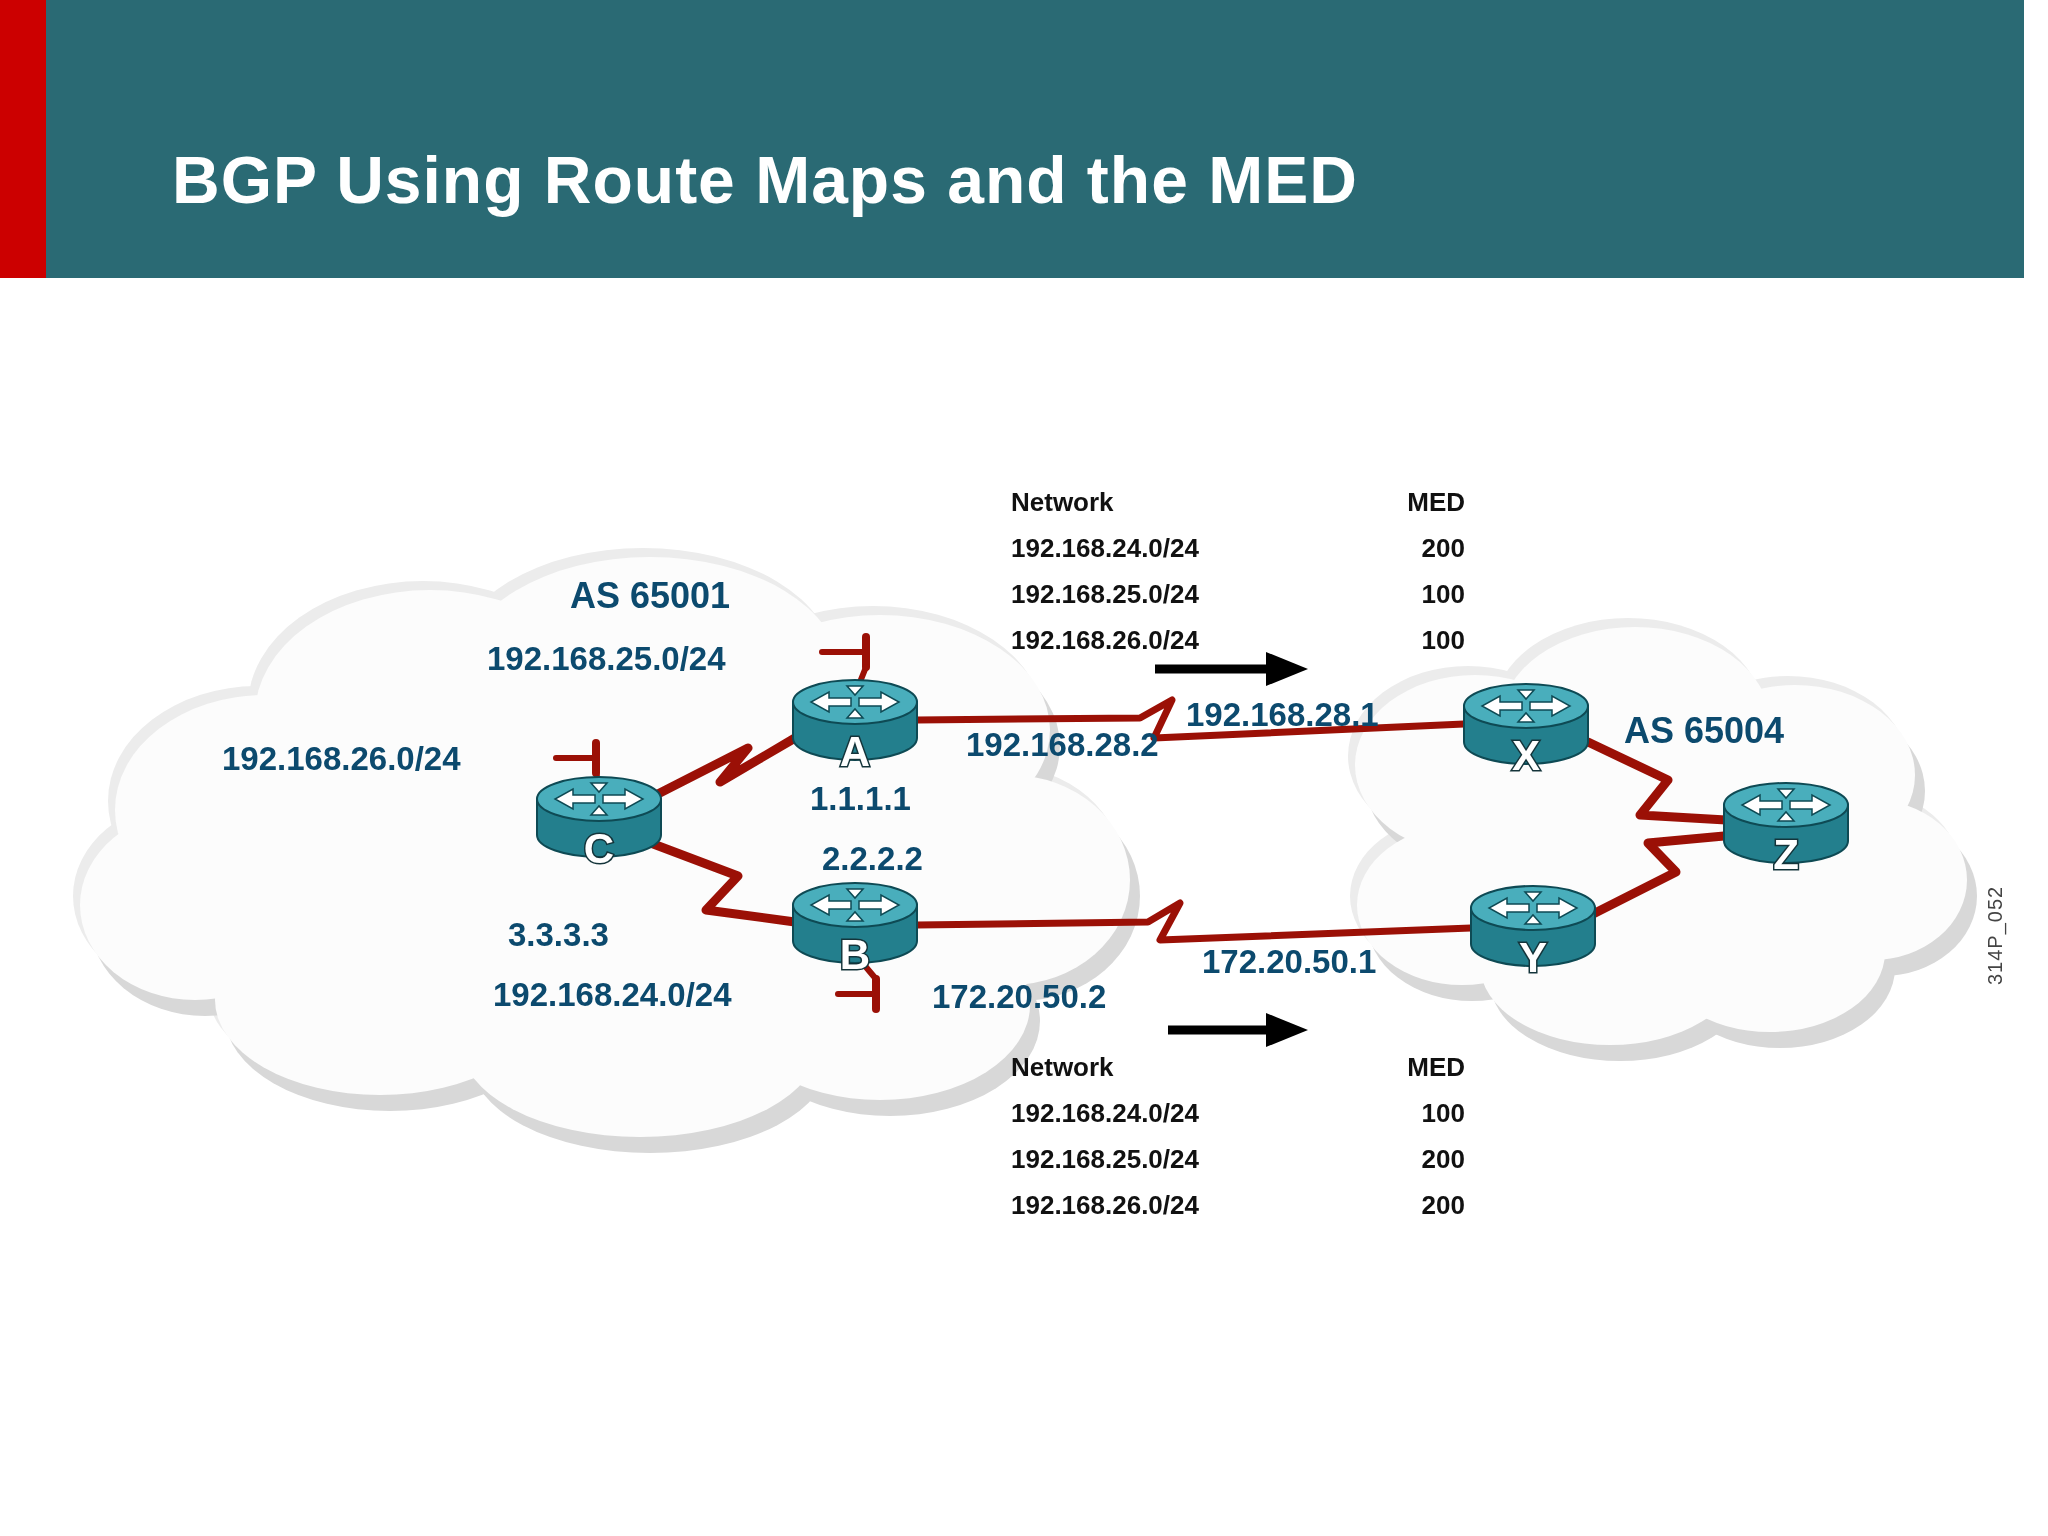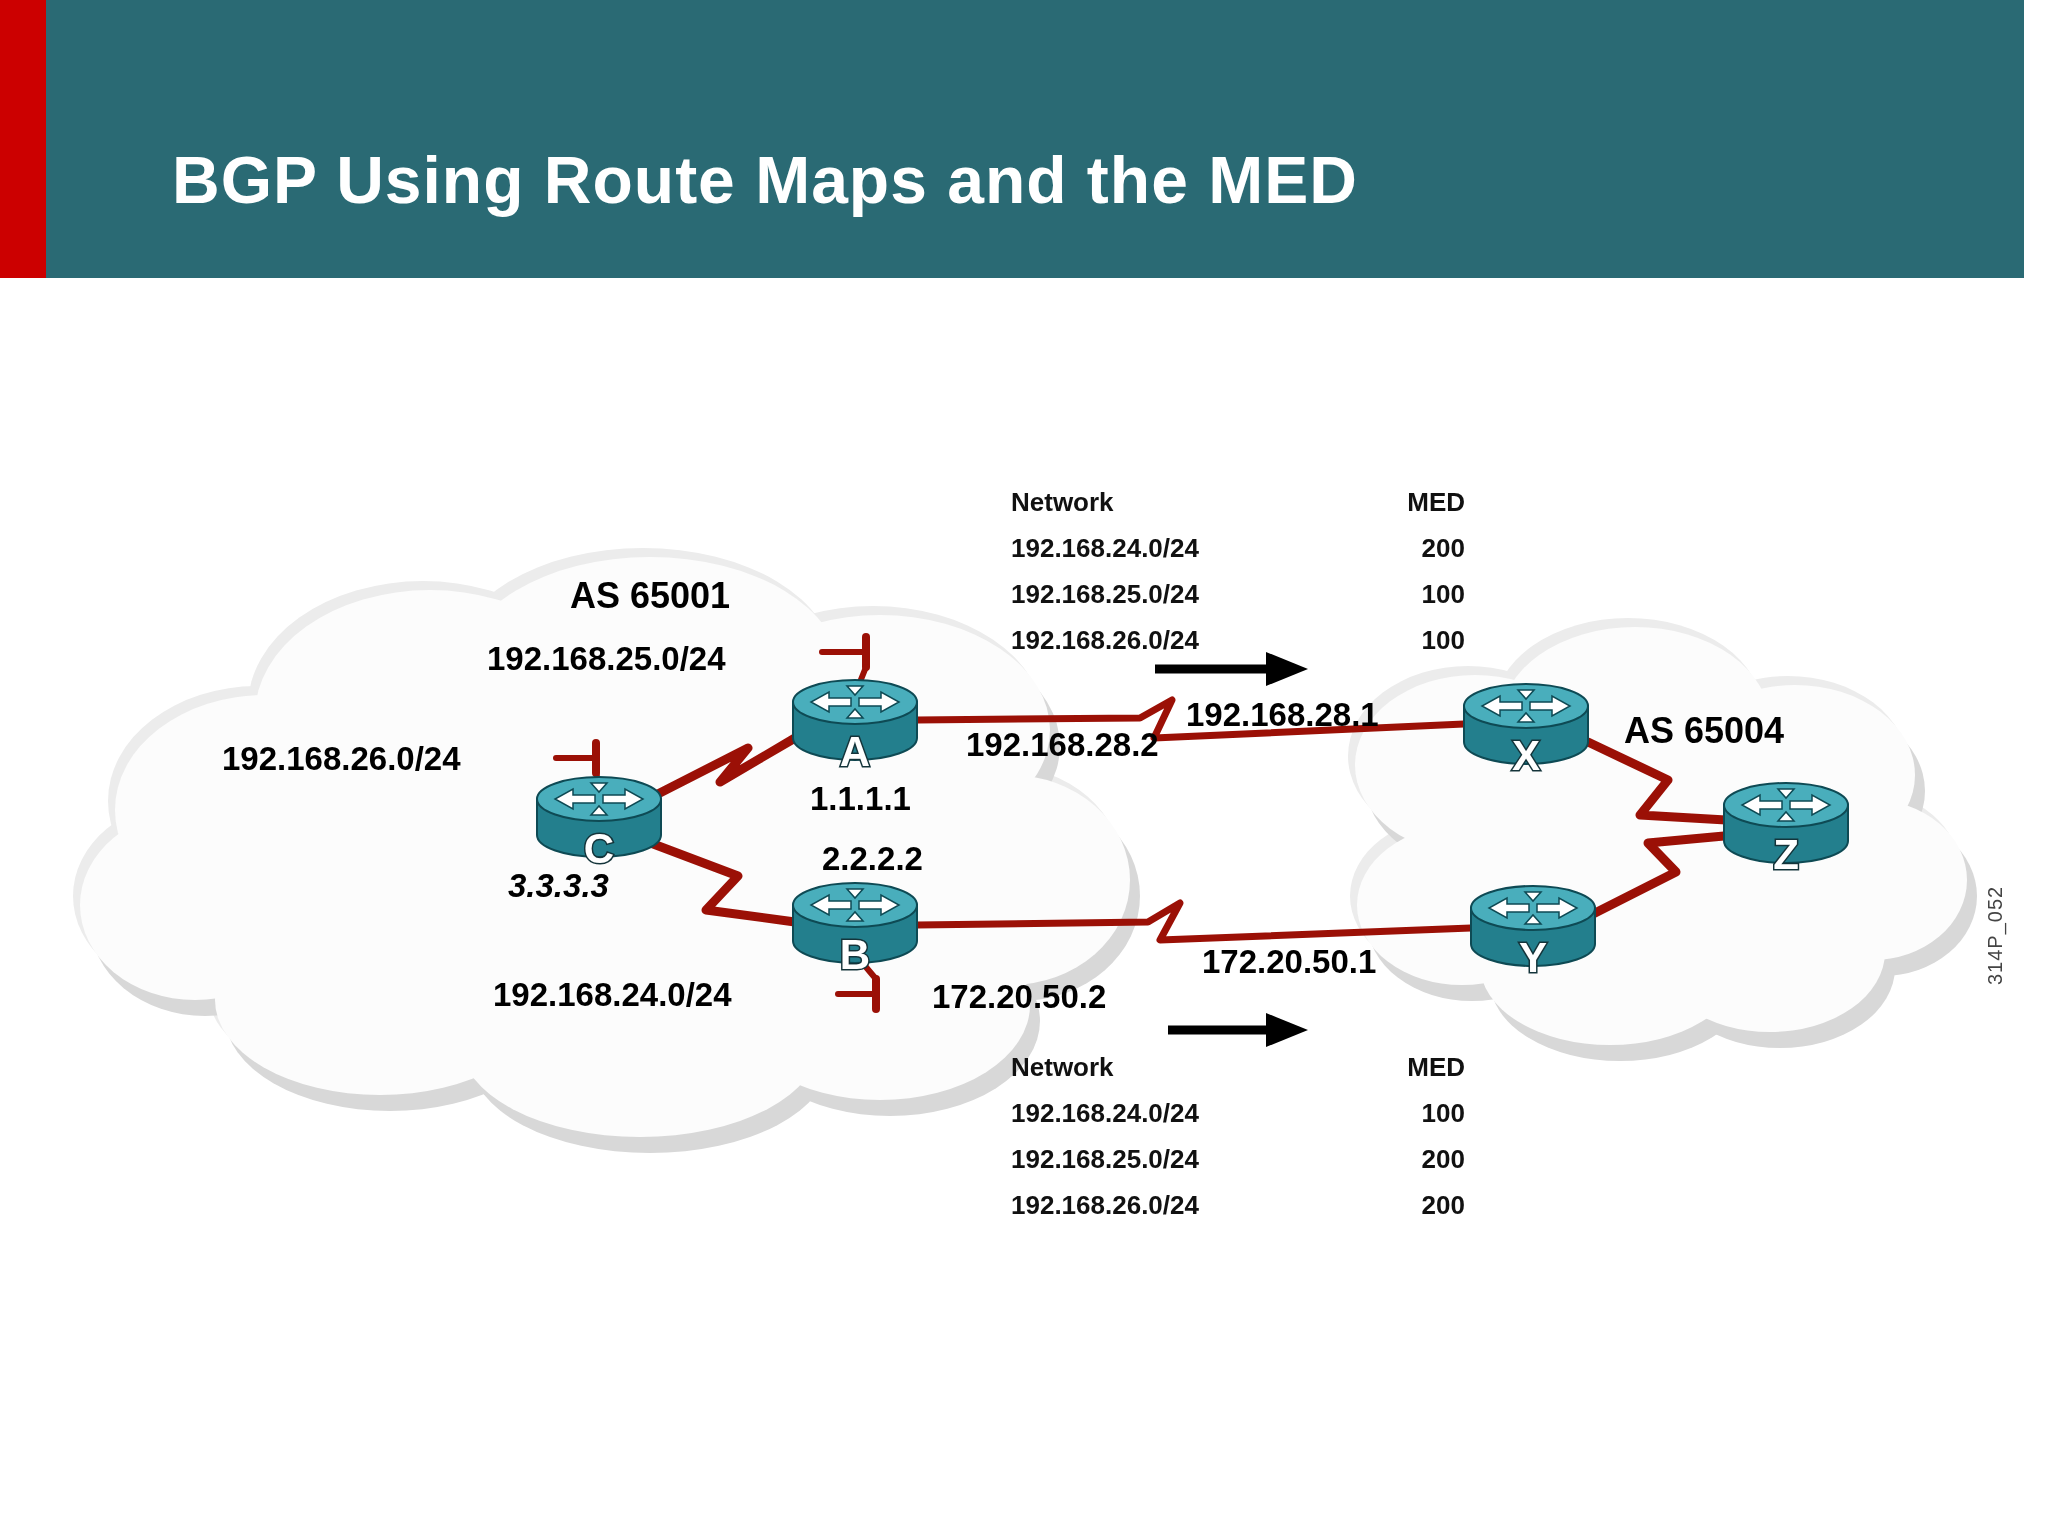--- a/index.html
+++ b/index.html
@@ -6,21 +6,21 @@
   .slide{position:relative;width:2024px;height:1536px;background:#ffffff;overflow:hidden;
          font-family:"Liberation Sans",sans-serif;}
   
   .header{position:absolute;left:0;top:0;width:2048px;height:278px;background:#2a6a74;}
   .red-strip{position:absolute;left:0;top:0;width:46px;height:278px;background:#cc0000;}
   .title{position:absolute;left:172px;top:142px;font-size:66px;font-weight:bold;color:#ffffff;
          letter-spacing:1px;white-space:nowrap;}
   
   .diagram{position:absolute;left:0;top:0;}
   
-  .lbl{position:absolute;font-size:33px;font-weight:bold;color:#000000;white-space:nowrap;}
+  .lbl{position:absolute;font-size:33px;font-weight:bold;color:#0c4a6e;white-space:nowrap;}
   .lbl.as{font-size:36px;}
   
   .med-table{position:absolute;display:grid;grid-template-columns:357px 97px;
              font-size:26px;font-weight:bold;line-height:46px;color:#111;}
   .med-table .net{text-align:left;}
   .med-table .med{text-align:right;}
   
   .figcode{position:absolute;left:1984px;top:985px;transform-origin:0 0;transform:rotate(-90deg);
            font-size:20px;color:#444;letter-spacing:1px;white-space:nowrap;}
   
@@ -152,21 +152,21 @@
   <div class="lbl" style="left:222px;top:740px;">192.168.26.0/24</div>
   <div class="lbl" style="left:493px;top:976px;">192.168.24.0/24</div>
 
   <div class="lbl" style="left:932px;top:726px;margin-left:34px;">192.168.28.2</div>
   <div class="lbl" style="left:1186px;top:696px;">192.168.28.1</div>
   <div class="lbl" style="left:932px;top:978px;">172.20.50.2</div>
   <div class="lbl" style="left:1202px;top:943px;">172.20.50.1</div>
 
   <div class="lbl" style="left:810px;top:780px;">1.1.1.1</div>
   <div class="lbl" style="left:822px;top:840px;">2.2.2.2</div>
-  <div class="lbl" style="left:508px;top:867px;font-style:italic;">3.3.3.3</div>
+  <div class="lbl" style="left:508px;top:916px;">3.3.3.3</div>
 
   <div class="med-table" style="left:1011px;top:479px;">
     <div class="net">Network</div>
     <div class="med">MED</div>
     <div class="net">192.168.24.0/24</div>
     <div class="med">200</div>
     <div class="net">192.168.25.0/24</div>
     <div class="med">100</div>
     <div class="net">192.168.26.0/24</div>
     <div class="med">100</div>

